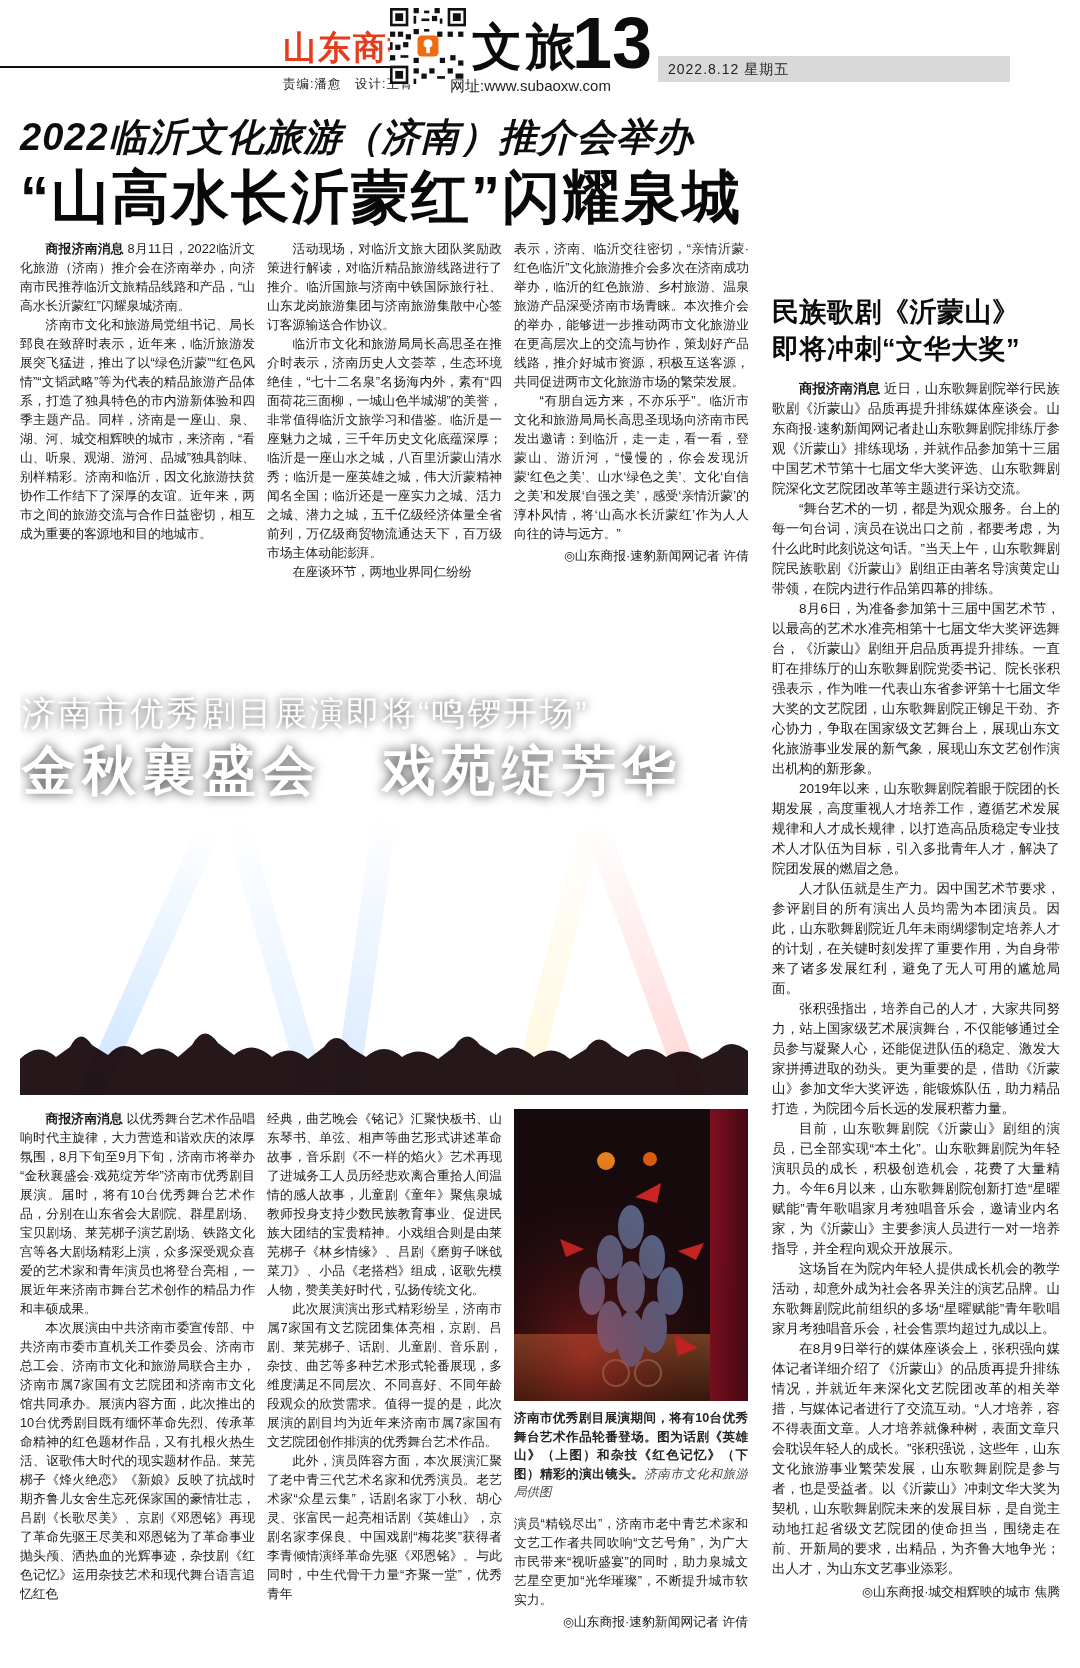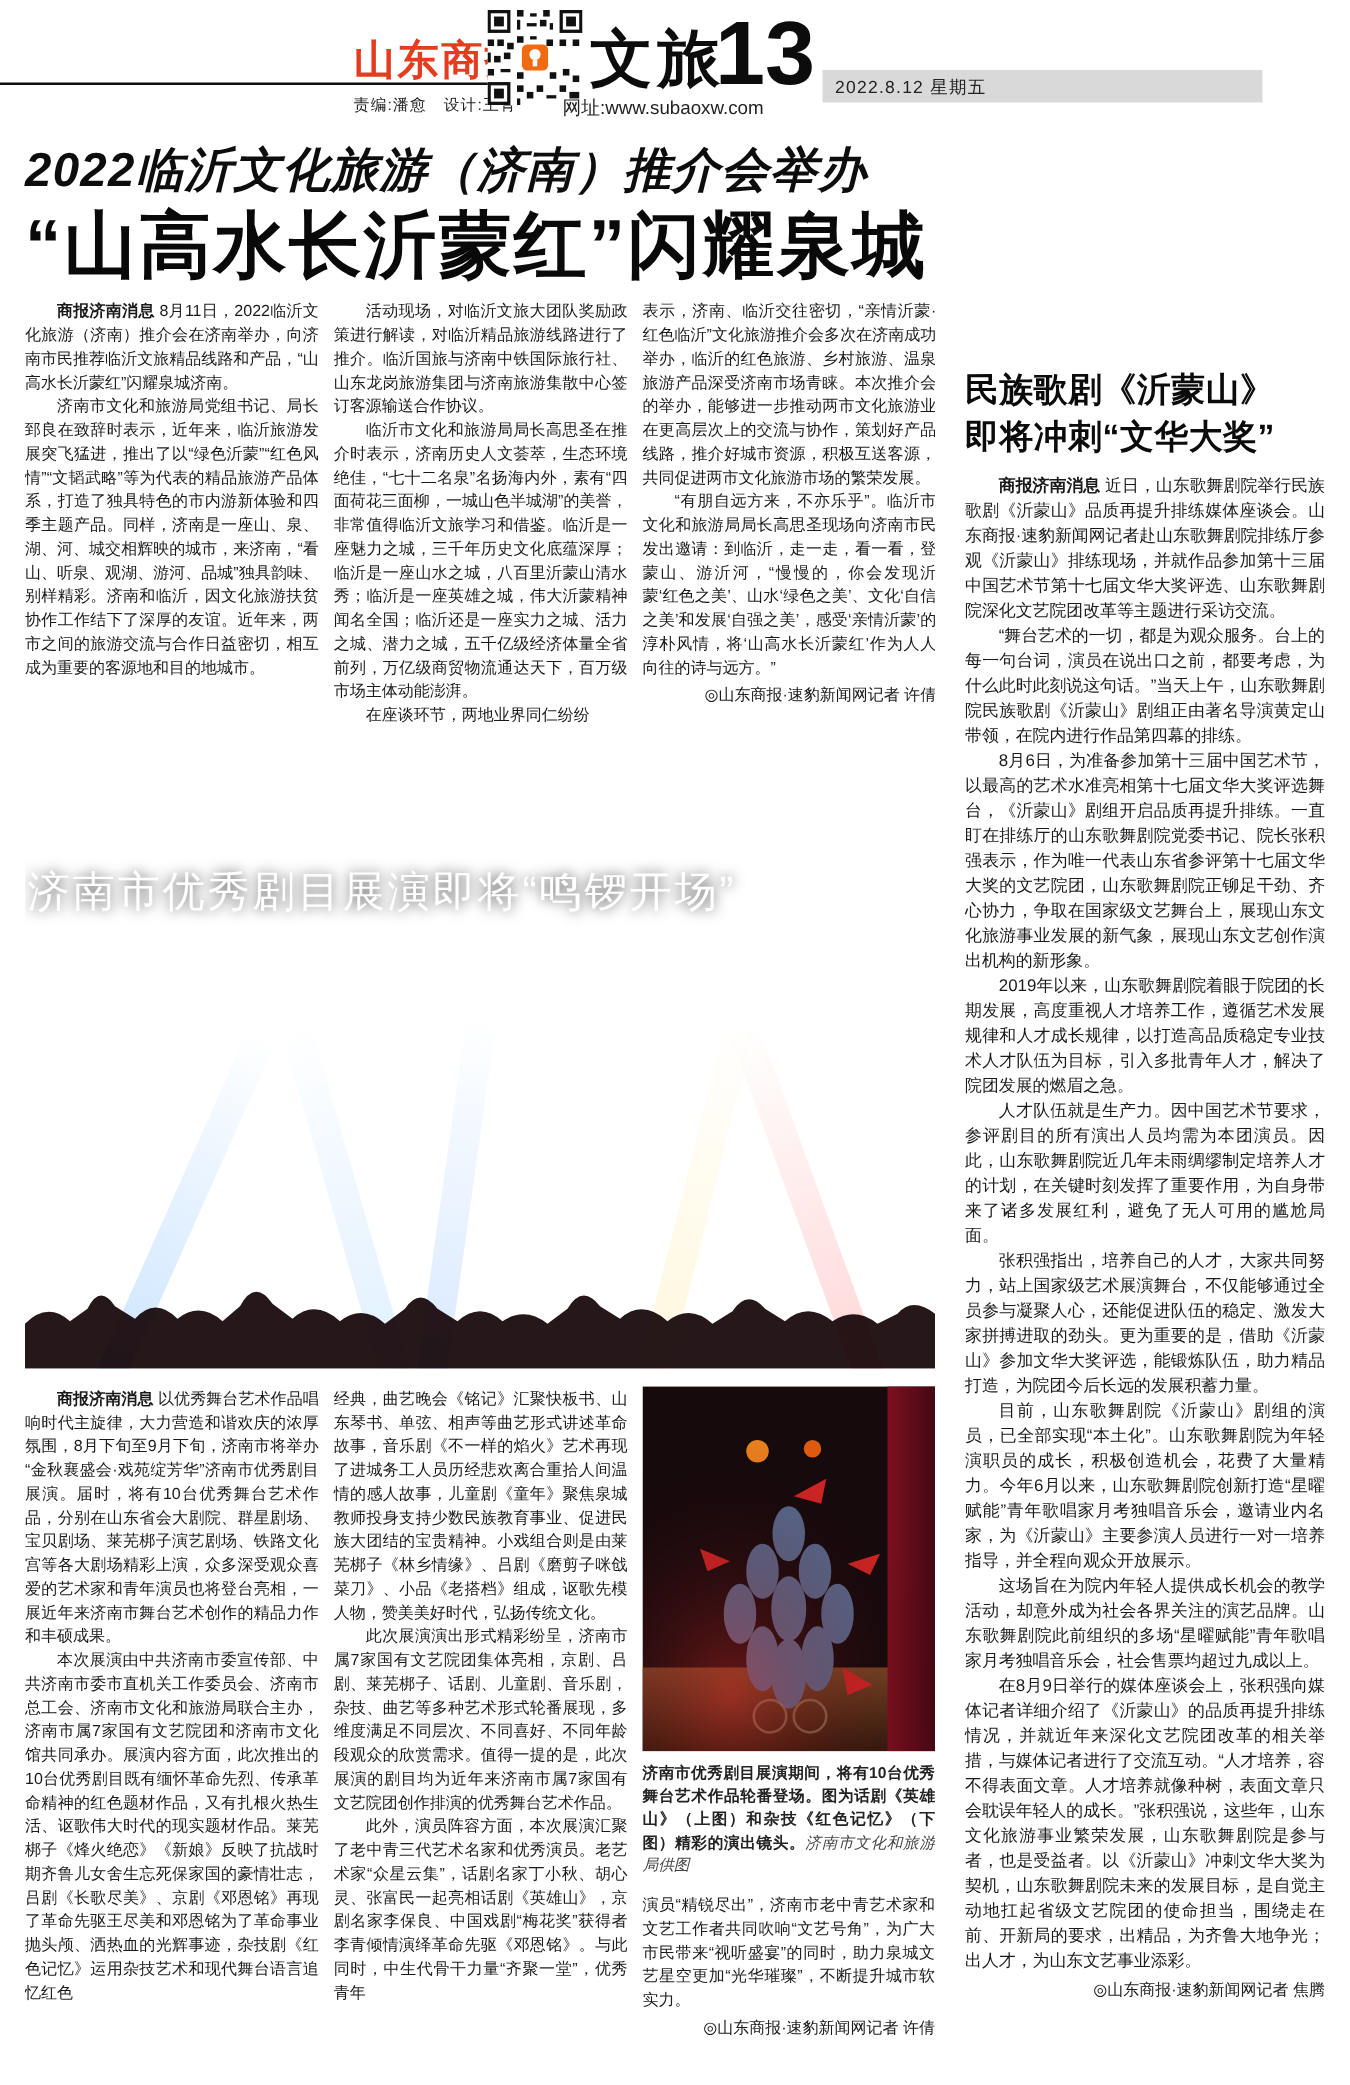--- a/index.html
+++ b/index.html
@@ -176,20 +176,21 @@
       <div class="feature">
         <div class="beam b1"></div>
         <div class="beam b2"></div>
         <div class="beam b3"></div>
         <div class="beam b4"></div>
         <div class="beam b5"></div>
         <svg class="silhouette" viewBox="0 0 728 110" preserveAspectRatio="none" aria-hidden="true">
           <path d="M0,110 L0,74 Q18,56 36,72 L50,62 Q60,42 72,60 L88,70 Q104,52 122,70 Q140,56 158,72 L172,60 Q184,38 198,58 L214,70 Q232,54 252,72 Q270,58 288,74 L304,62 Q316,44 330,62 L346,72 Q364,56 382,72 Q400,60 418,74 L434,62 Q446,42 460,60 L476,70 Q494,54 514,72 Q532,58 550,74 L566,64 Q578,46 592,62 L608,72 Q626,56 646,72 Q664,60 682,74 L698,66 Q710,52 728,66 L728,110 Z" fill="#140306" opacity="0.92"></path>
         </svg>
         <div class="feature-kicker">济南市优秀剧目展演即将“鸣锣开场”</div>
+        <div class="feature-title">金秋襄盛会　戏苑绽芳华</div>
       </div>
 
       <div class="cols bottom-cols">
         <div class="col">
           <p><span class="lead-in">商报济南消息</span> <span>以优秀舞台艺术作品唱响时代主旋律，大力营造和谐欢庆的浓厚氛围，8月下旬至9月下旬，济南市将举办“金秋襄盛会·戏苑绽芳华”济南市优秀剧目展演。届时，将有10台优秀舞台艺术作品，分别在山东省会大剧院、群星剧场、宝贝剧场、莱芜梆子演艺剧场、铁路文化宫等各大剧场精彩上演，众多深受观众喜爱的艺术家和青年演员也将登台亮相，一展近年来济南市舞台艺术创作的精品力作和丰硕成果。</span></p>
           <p>本次展演由中共济南市委宣传部、中共济南市委市直机关工作委员会、济南市总工会、济南市文化和旅游局联合主办，济南市属7家国有文艺院团和济南市文化馆共同承办。展演内容方面，此次推出的10台优秀剧目既有缅怀革命先烈、传承革命精神的红色题材作品，又有扎根火热生活、讴歌伟大时代的现实题材作品。莱芜梆子《烽火绝恋》《新娘》反映了抗战时期齐鲁儿女舍生忘死保家国的豪情壮志，吕剧《长歌尽美》、京剧《邓恩铭》再现了革命先驱王尽美和邓恩铭为了革命事业抛头颅、洒热血的光辉事迹，杂技剧《红色记忆》运用杂技艺术和现代舞台语言追忆红色</p>
         </div>
         <div class="col">
           <p class="cont">经典，曲艺晚会《铭记》汇聚快板书、山东琴书、单弦、相声等曲艺形式讲述革命故事，音乐剧《不一样的焰火》艺术再现了进城务工人员历经悲欢离合重拾人间温情的感人故事，儿童剧《童年》聚焦泉城教师投身支持少数民族教育事业、促进民族大团结的宝贵精神。小戏组合则是由莱芜梆子《林乡情缘》、吕剧《磨剪子咪戗菜刀》、小品《老搭档》组成，讴歌先模人物，赞美美好时代，弘扬传统文化。</p>
           <p>此次展演演出形式精彩纷呈，济南市属7家国有文艺院团集体亮相，京剧、吕剧、莱芜梆子、话剧、儿童剧、音乐剧，杂技、曲艺等多种艺术形式轮番展现，多维度满足不同层次、不同喜好、不同年龄段观众的欣赏需求。值得一提的是，此次展演的剧目均为近年来济南市属7家国有文艺院团创作排演的优秀舞台艺术作品。</p>
@@ -253,18 +254,18 @@
       <div class="side-body">
         <p><span class="lead-in">商报济南消息</span> <span>近日，山东歌舞剧院举行民族歌剧《沂蒙山》品质再提升排练媒体座谈会。山东商报·速豹新闻网记者赴山东歌舞剧院排练厅参观《沂蒙山》排练现场，并就作品参加第十三届中国艺术节第十七届文华大奖评选、山东歌舞剧院深化文艺院团改革等主题进行采访交流。</span></p>
         <p>“舞台艺术的一切，都是为观众服务。台上的每一句台词，演员在说出口之前，都要考虑，为什么此时此刻说这句话。”当天上午，山东歌舞剧院民族歌剧《沂蒙山》剧组正由著名导演黄定山带领，在院内进行作品第四幕的排练。</p>
         <p>8月6日，为准备参加第十三届中国艺术节，以最高的艺术水准亮相第十七届文华大奖评选舞台，《沂蒙山》剧组开启品质再提升排练。一直盯在排练厅的山东歌舞剧院党委书记、院长张积强表示，作为唯一代表山东省参评第十七届文华大奖的文艺院团，山东歌舞剧院正铆足干劲、齐心协力，争取在国家级文艺舞台上，展现山东文化旅游事业发展的新气象，展现山东文艺创作演出机构的新形象。</p>
         <p>2019年以来，山东歌舞剧院着眼于院团的长期发展，高度重视人才培养工作，遵循艺术发展规律和人才成长规律，以打造高品质稳定专业技术人才队伍为目标，引入多批青年人才，解决了院团发展的燃眉之急。</p>
         <p>人才队伍就是生产力。因中国艺术节要求，参评剧目的所有演出人员均需为本团演员。因此，山东歌舞剧院近几年未雨绸缪制定培养人才的计划，在关键时刻发挥了重要作用，为自身带来了诸多发展红利，避免了无人可用的尴尬局面。</p>
         <p>张积强指出，培养自己的人才，大家共同努力，站上国家级艺术展演舞台，不仅能够通过全员参与凝聚人心，还能促进队伍的稳定、激发大家拼搏进取的劲头。更为重要的是，借助《沂蒙山》参加文华大奖评选，能锻炼队伍，助力精品打造，为院团今后长远的发展积蓄力量。</p>
         <p>目前，山东歌舞剧院《沂蒙山》剧组的演员，已全部实现“本土化”。山东歌舞剧院为年轻演职员的成长，积极创造机会，花费了大量精力。今年6月以来，山东歌舞剧院创新打造“星曜赋能”青年歌唱家月考独唱音乐会，邀请业内名家，为《沂蒙山》主要参演人员进行一对一培养指导，并全程向观众开放展示。</p>
         <p>这场旨在为院内年轻人提供成长机会的教学活动，却意外成为社会各界关注的演艺品牌。山东歌舞剧院此前组织的多场“星曜赋能”青年歌唱家月考独唱音乐会，社会售票均超过九成以上。</p>
         <p>在8月9日举行的媒体座谈会上，张积强向媒体记者详细介绍了《沂蒙山》的品质再提升排练情况，并就近年来深化文艺院团改革的相关举措，与媒体记者进行了交流互动。“人才培养，容不得表面文章。人才培养就像种树，表面文章只会耽误年轻人的成长。”张积强说，这些年，山东文化旅游事业繁荣发展，山东歌舞剧院是参与者，也是受益者。以《沂蒙山》冲刺文华大奖为契机，山东歌舞剧院未来的发展目标，是自觉主动地扛起省级文艺院团的使命担当，围绕走在前、开新局的要求，出精品，为齐鲁大地争光；出人才，为山东文艺事业添彩。</p>
-        <p class="byline">◎山东商报·速豹新闻网记者 焦腾</p>
+        <p class="byline">◎山东商报·城交相辉映的城市 焦腾</p>
       </div>
     </div>
 
   </div>
 </div>
 
 </body></html>

